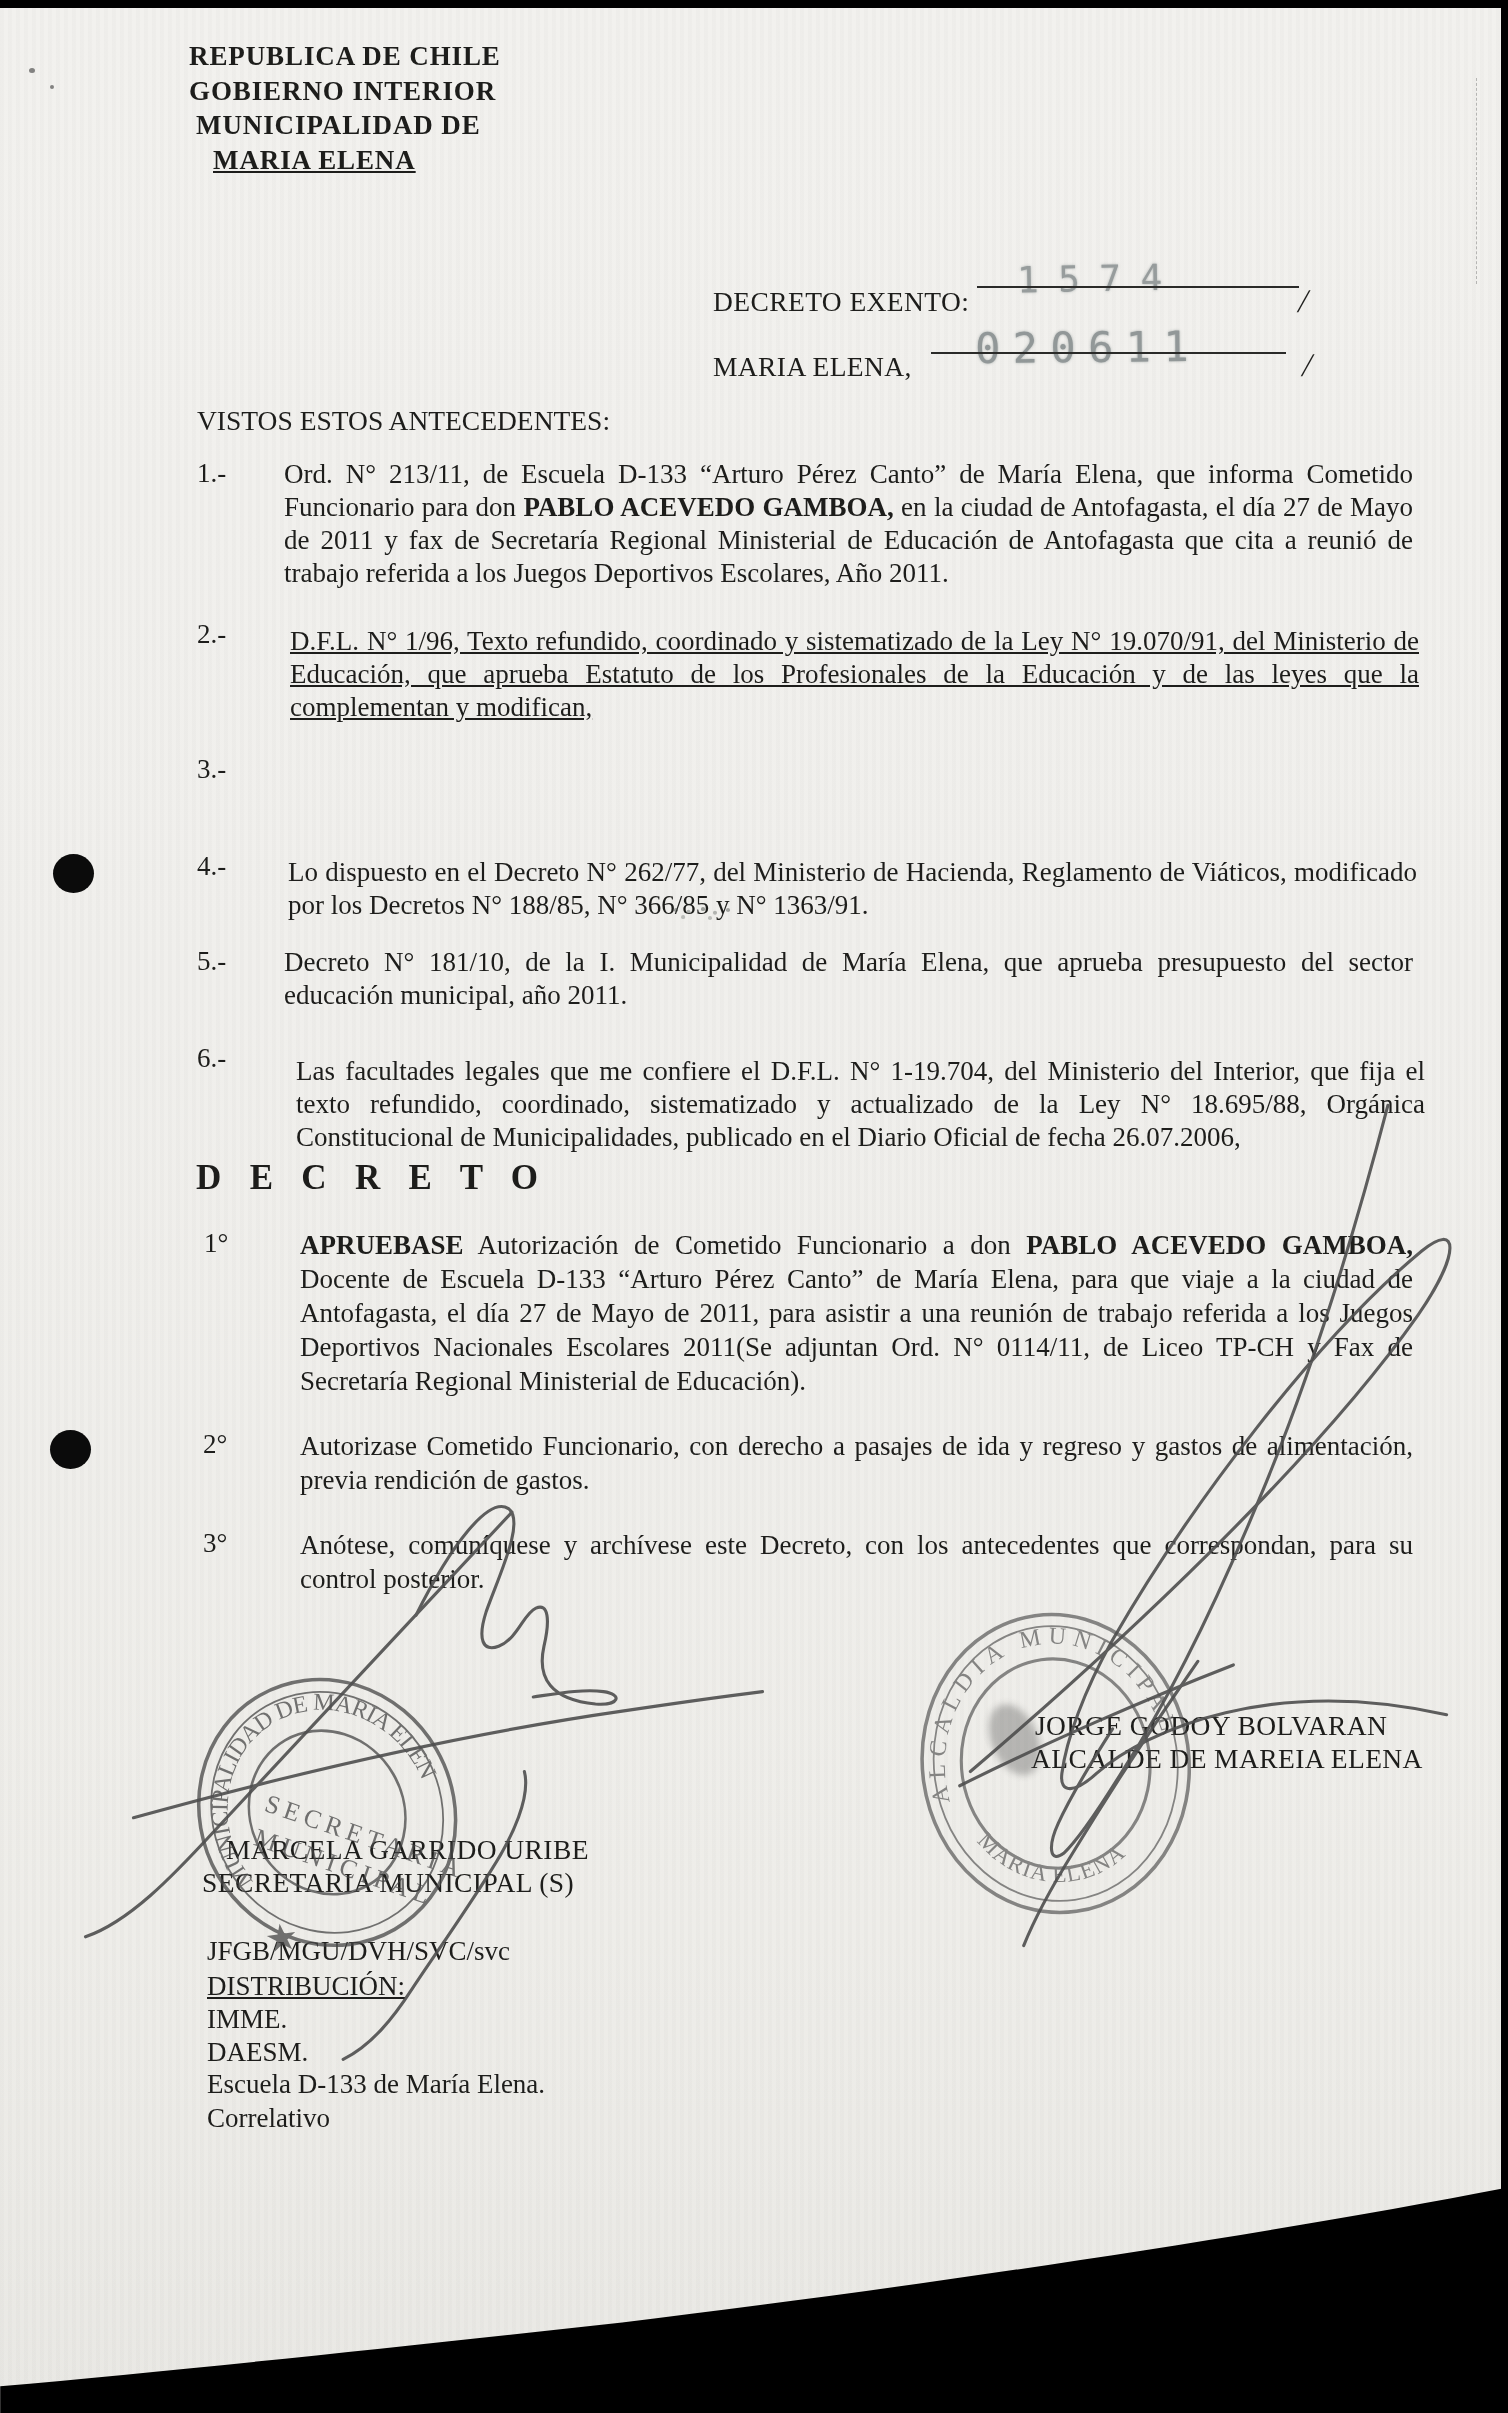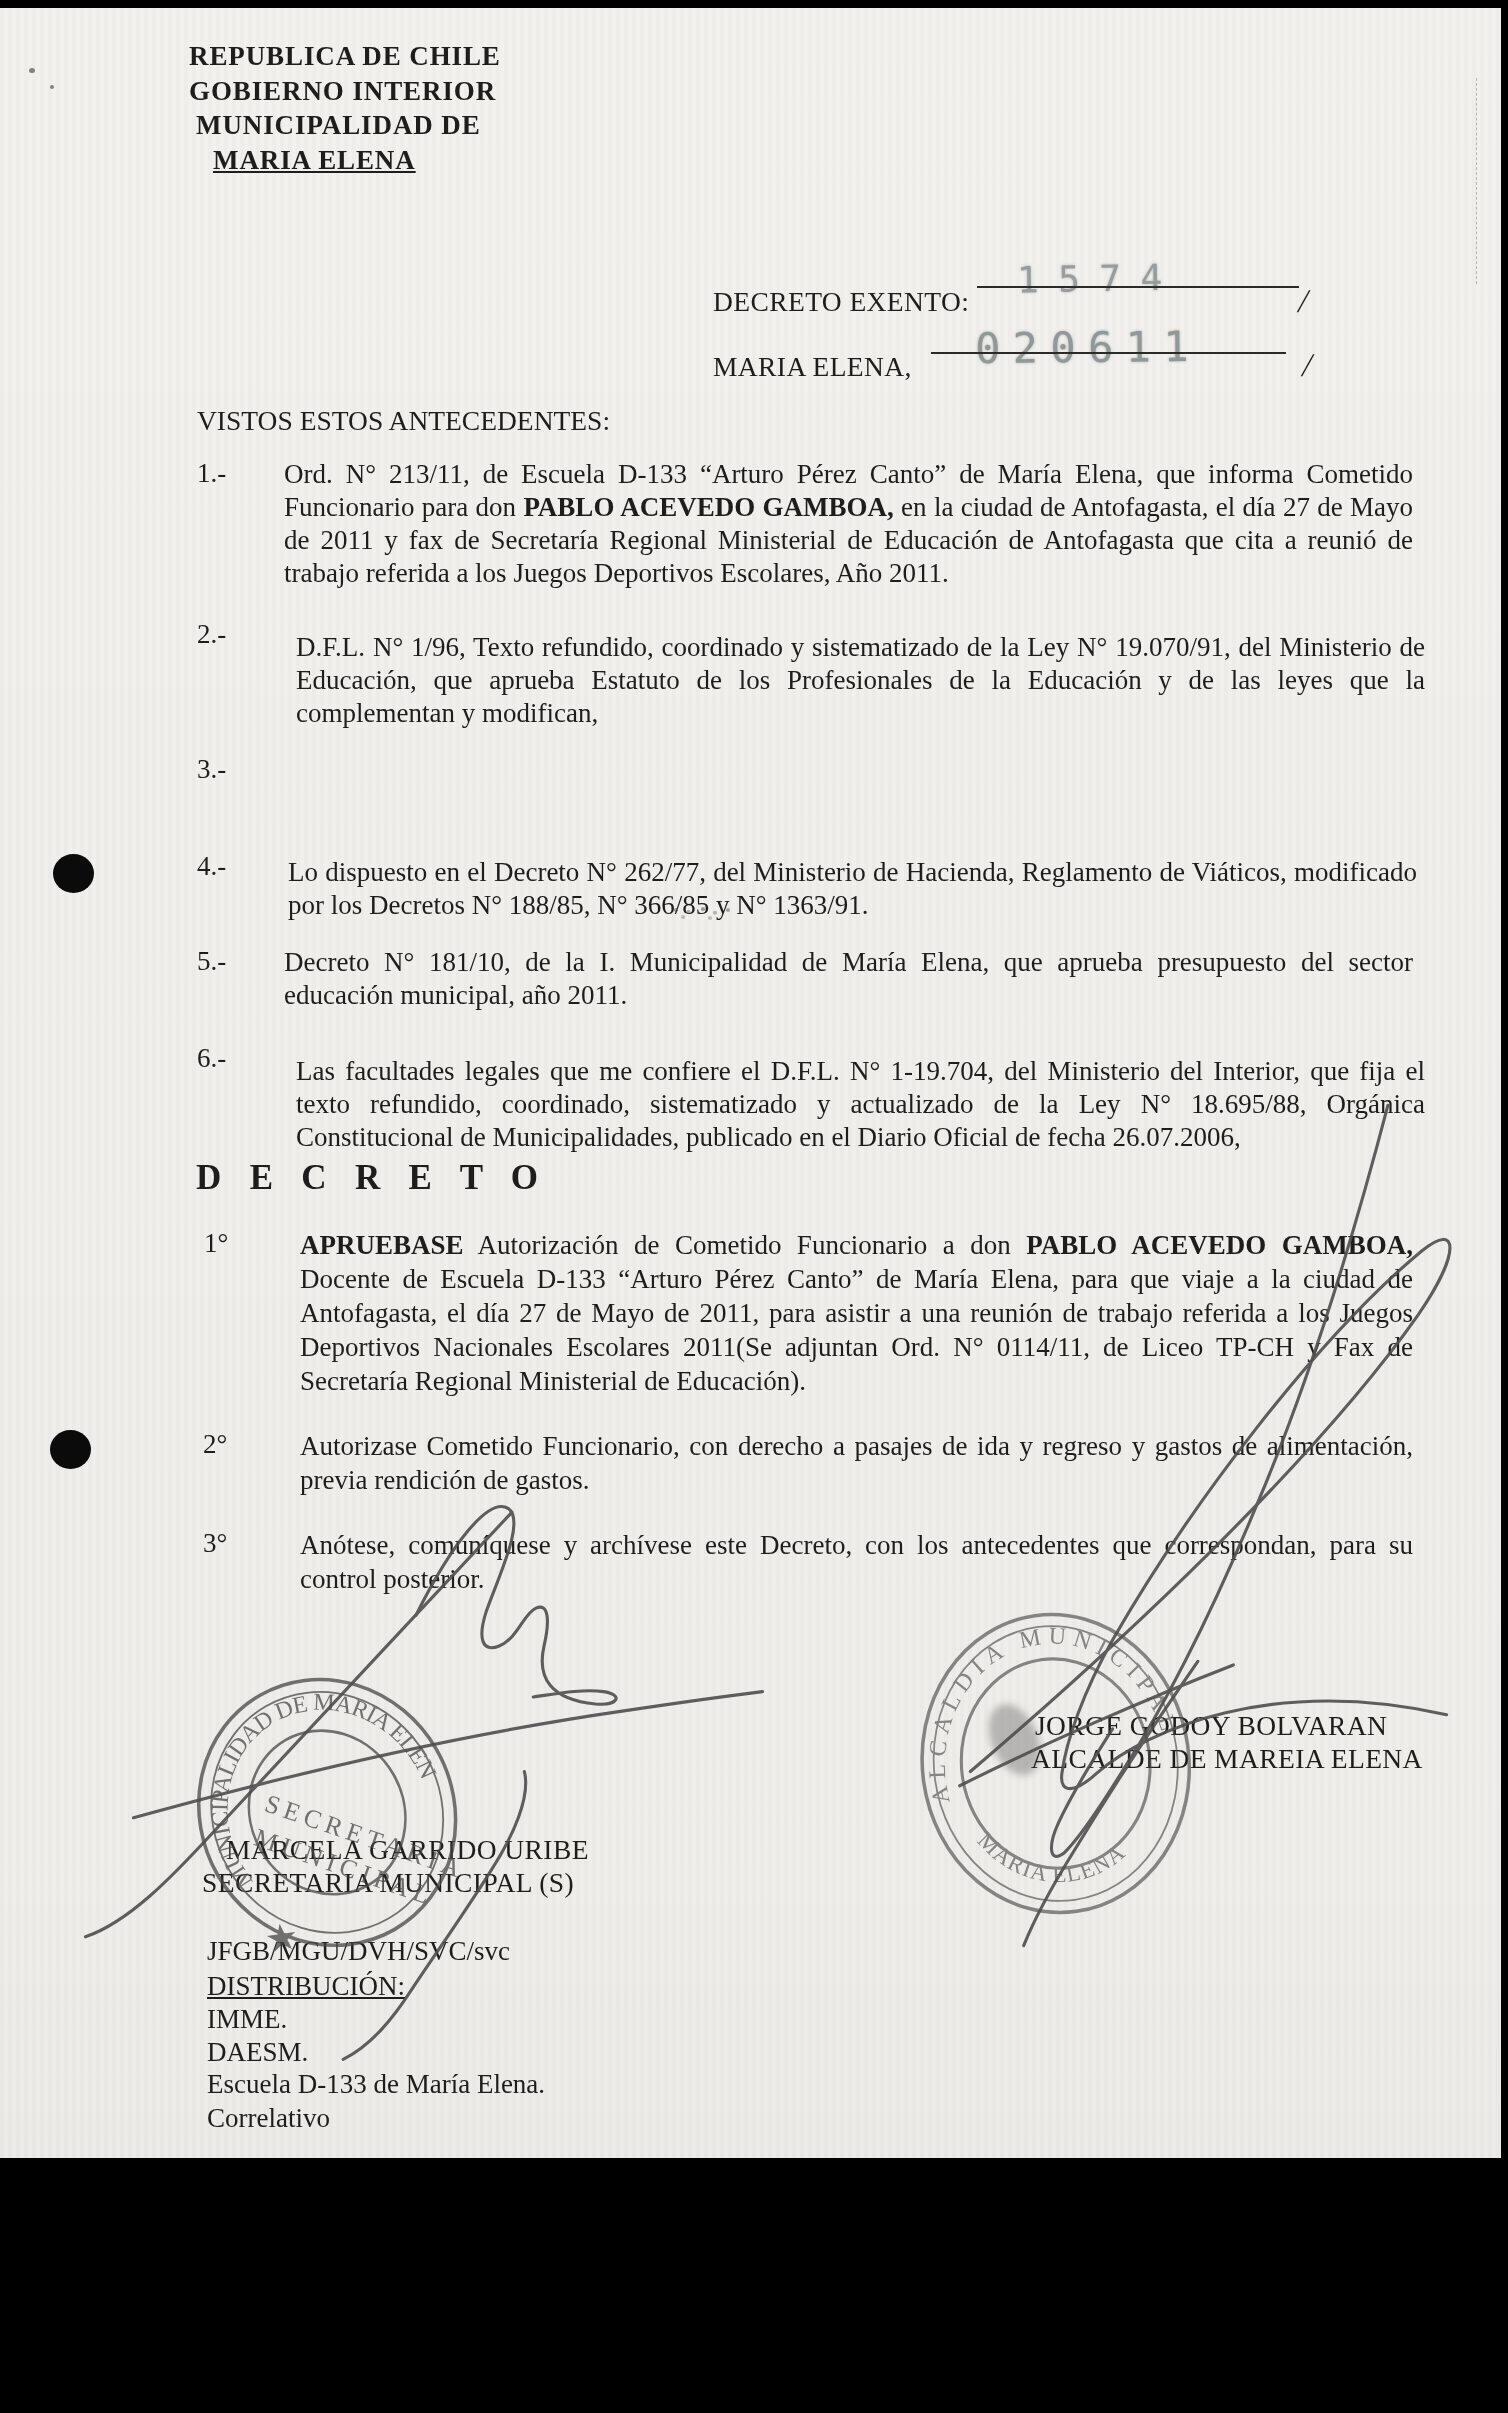--- a/index.html
+++ b/index.html
@@ -1,16 +1,16 @@
 <!DOCTYPE html>
 <html style="font-size:14.2px"><head>
 <meta charset="utf-8">
 <style>
   html,body{margin:0;padding:0;background:#000;}
-  #page{position:relative;width:1509px;height:2158px;background:#ffffff;overflow:hidden;
+  #page{position:relative;width:1509px;height:2413px;background:#ffffff;overflow:hidden;
         font-family:"Liberation Serif","DejaVu Serif",serif;color:#1d1d1b;}
   #paper{position:absolute;left:0;top:8px;width:1501px;height:2405px;
          background:linear-gradient(180deg,#f2f1ee 0%,#f0efec 40%,#eeede9 80%,#e9e8e4 100%);}
   #paper:after{content:"";position:absolute;inset:0;
          background:repeating-linear-gradient(90deg,rgba(0,0,0,.015) 0 3.6px,rgba(255,255,255,.012) 3.6px 8px);}
   .lh-line{position:absolute;left:189px;font-size:27px;font-weight:bold;letter-spacing:0.9px;white-space:nowrap;}
   .hdr-label{position:absolute;font-size:27.5px;white-space:nowrap;letter-spacing:0.4px;}
   .uline{position:absolute;border-bottom:2.7px solid #2a2a28;}
   .slash{position:absolute;font-size:33px;transform:skewX(-12deg);}
   .stampnum{position:absolute;font-family:"DejaVu Sans Mono",monospace;color:#82898a;
@@ -60,21 +60,21 @@
   <div class="stampnum" style="left:975px;top:323px;font-size:42px;letter-spacing:12.4px;transform:rotate(-.5deg);opacity:.85;">020611</div>
   <div class="uline" style="left:931px;top:352px;width:355px;"></div>
   <div class="slash" style="left:1303px;top:347px;">/</div>
 
   <div class="heading" style="left:197px;top:405px;">VISTOS ESTOS ANTECEDENTES:</div>
 
   <div class="inum" style="top:458px;">1.-</div>
   <p class="par" style="top:458px;margin:0;"><span>Ord. N° 213/11, de Escuela D-133 “Arturo Pérez Canto” de María Elena, que informa  Cometido Funcionario para don </span><b>PABLO ACEVEDO GAMBOA,</b><span> en la ciudad de Antofagasta,  el  día 27 de Mayo  de 2011 y fax de Secretaría Regional Ministerial de Educación de Antofagasta que cita a reunió de trabajo referida a los Juegos Deportivos Escolares, Año 2011.</span></p>
 
   <div class="inum" style="top:619px;">2.-</div>
-  <p class="par" style="top:619px;margin:12px;">D.F.L. N° 1/96,  Texto refundido, coordinado y sistematizado de la Ley N° 19.070/91, del Ministerio de Educación, que aprueba Estatuto de los Profesionales de la Educación y de las leyes que la complementan y modifican,</p>
+  <p class="par" style="top:619px;margin:6px;text-decoration:underline;">D.F.L. N° 1/96,  Texto refundido, coordinado y sistematizado de la Ley N° 19.070/91, del Ministerio de Educación, que aprueba Estatuto de los Profesionales de la Educación y de las leyes que la complementan y modifican,</p>
 
   <div class="inum" style="top:754px;">3.-</div>
 
   <div class="inum" style="top:851px;">4.-</div>
   <p class="par" style="top:852px;margin:4px;">Lo dispuesto en el Decreto N° 262/77, del Ministerio de Hacienda, Reglamento de Viáticos, modificado por los Decretos  N° 188/85,  N° 366/85 y N° 1363/91.</p>
   <div class="ink-smudge" style="left:674px;top:908px;"></div>
 
   <div class="inum" style="top:946px;">5.-</div>
   <p class="par" style="top:946px;margin:0;">Decreto N° 181/10, de la I. Municipalidad de María Elena, que aprueba presupuesto del sector educación municipal, año 2011.</p>
 

